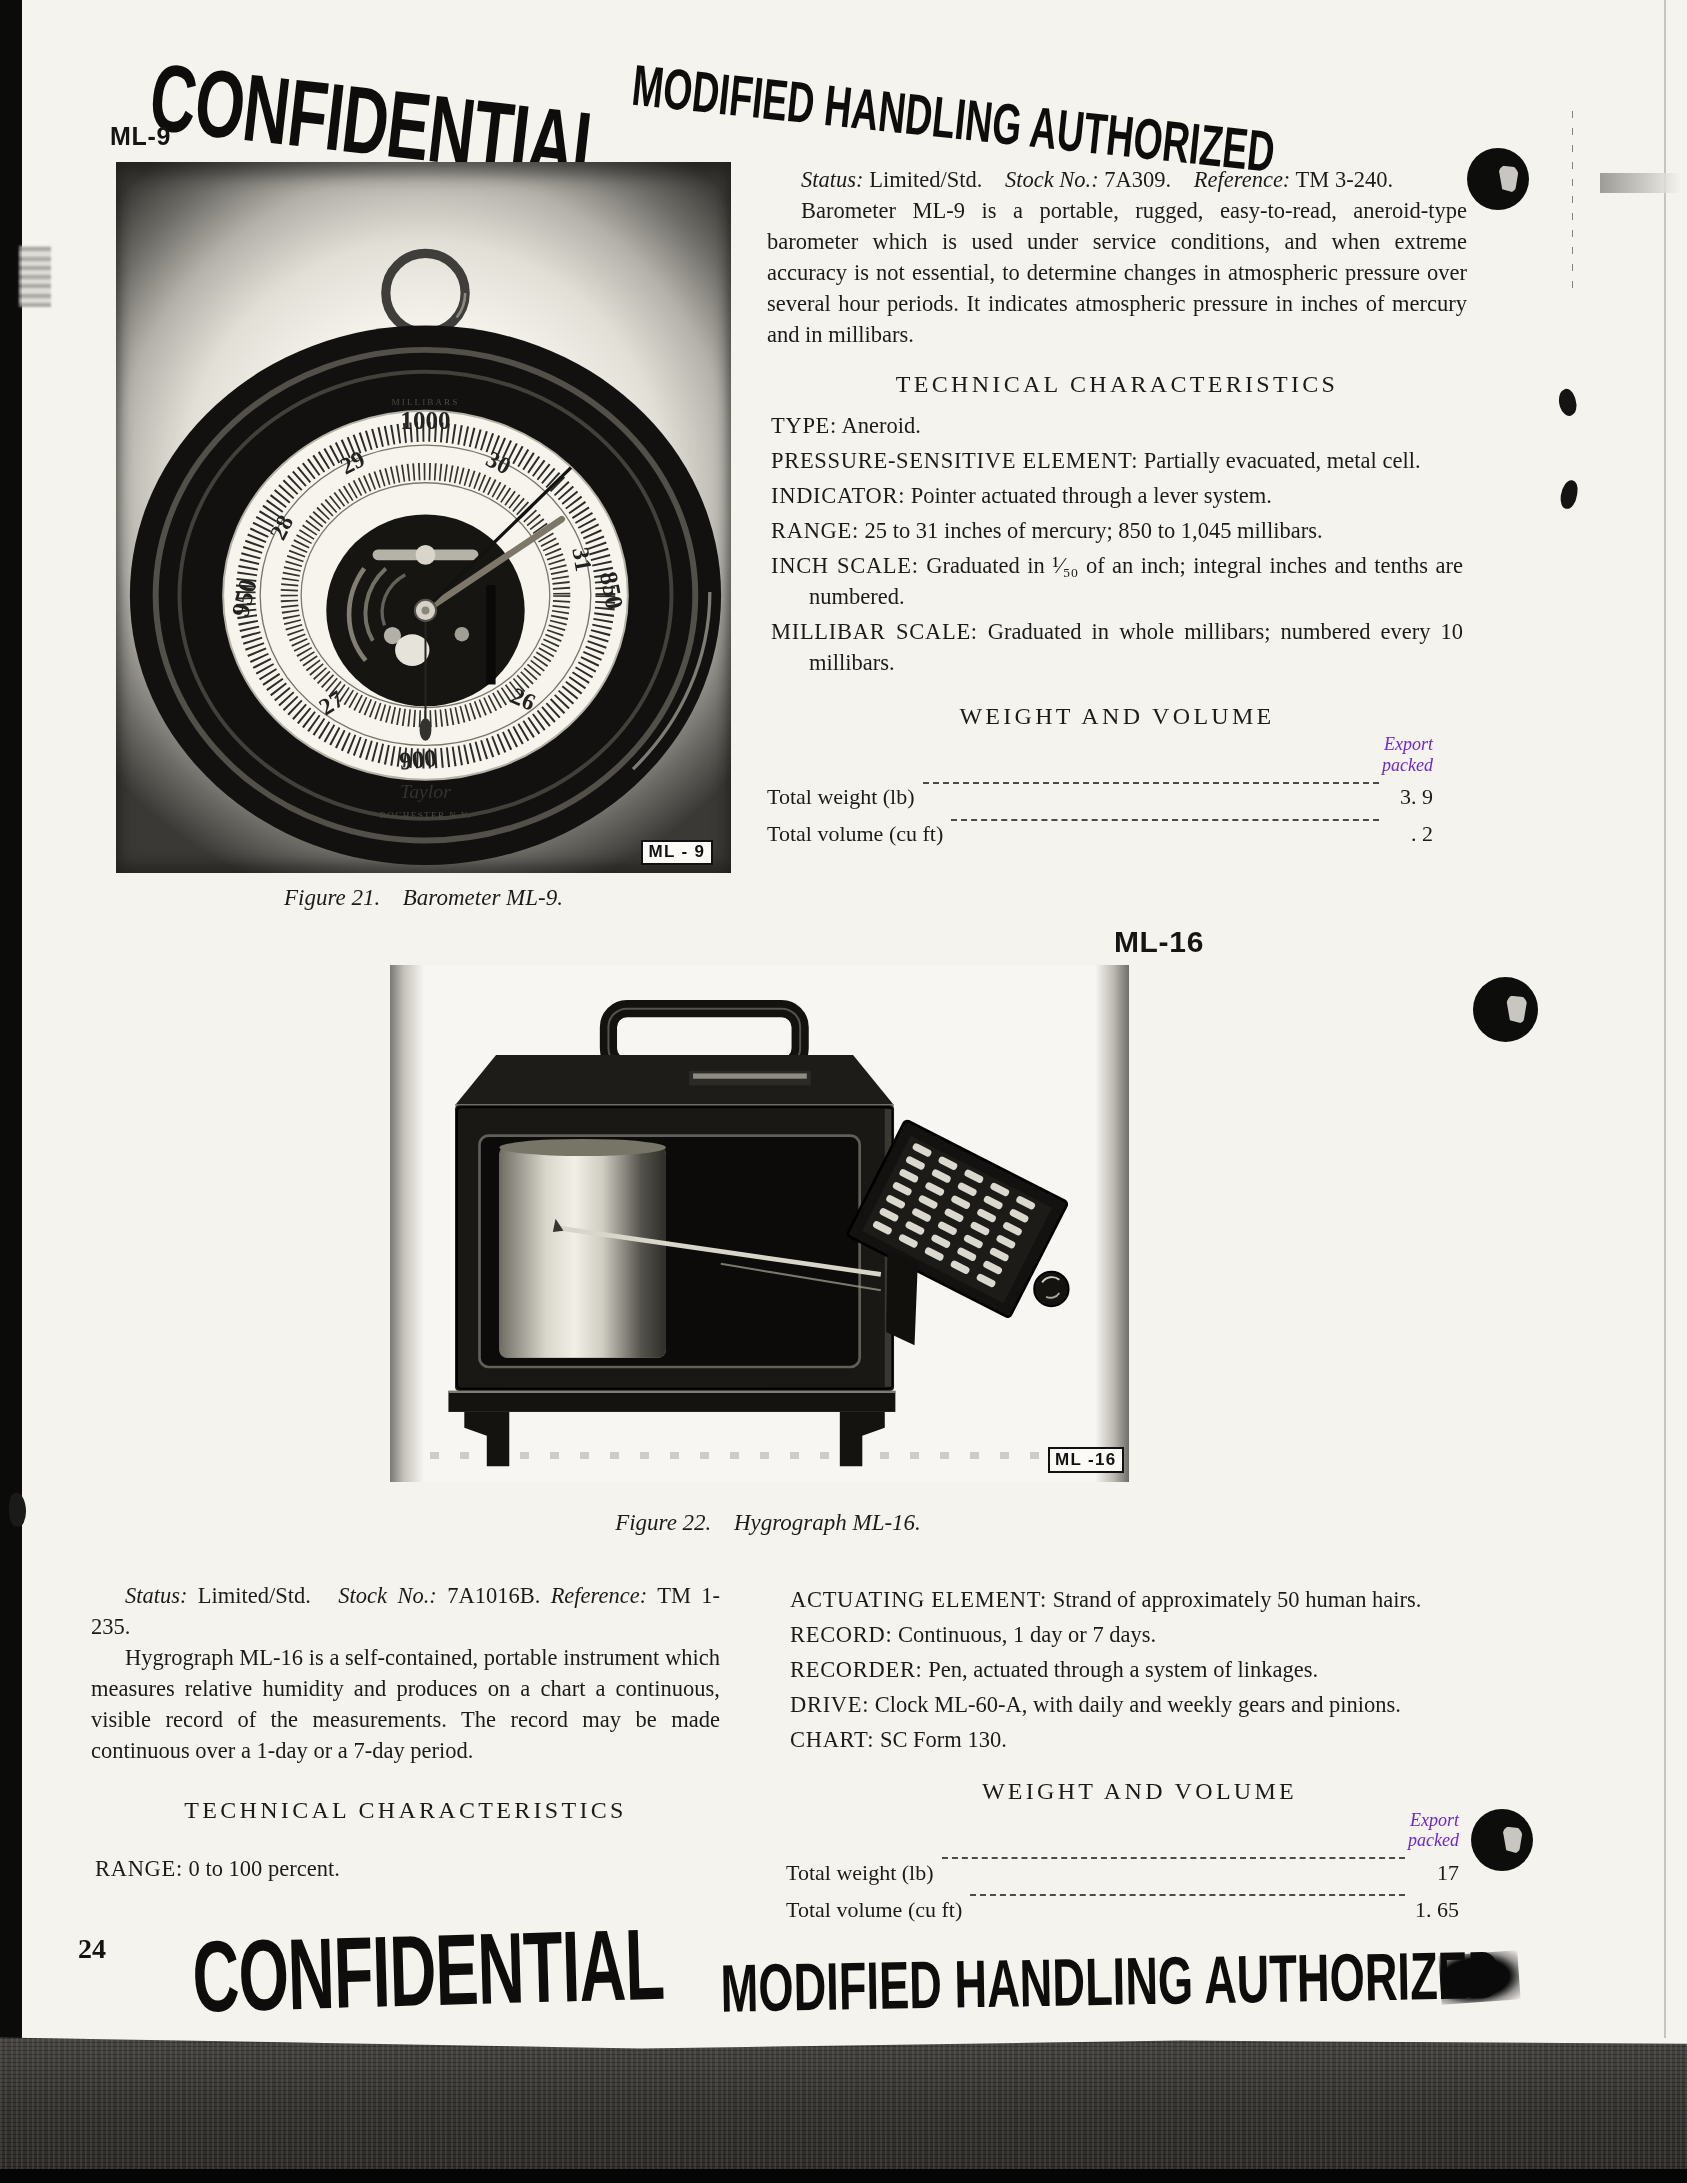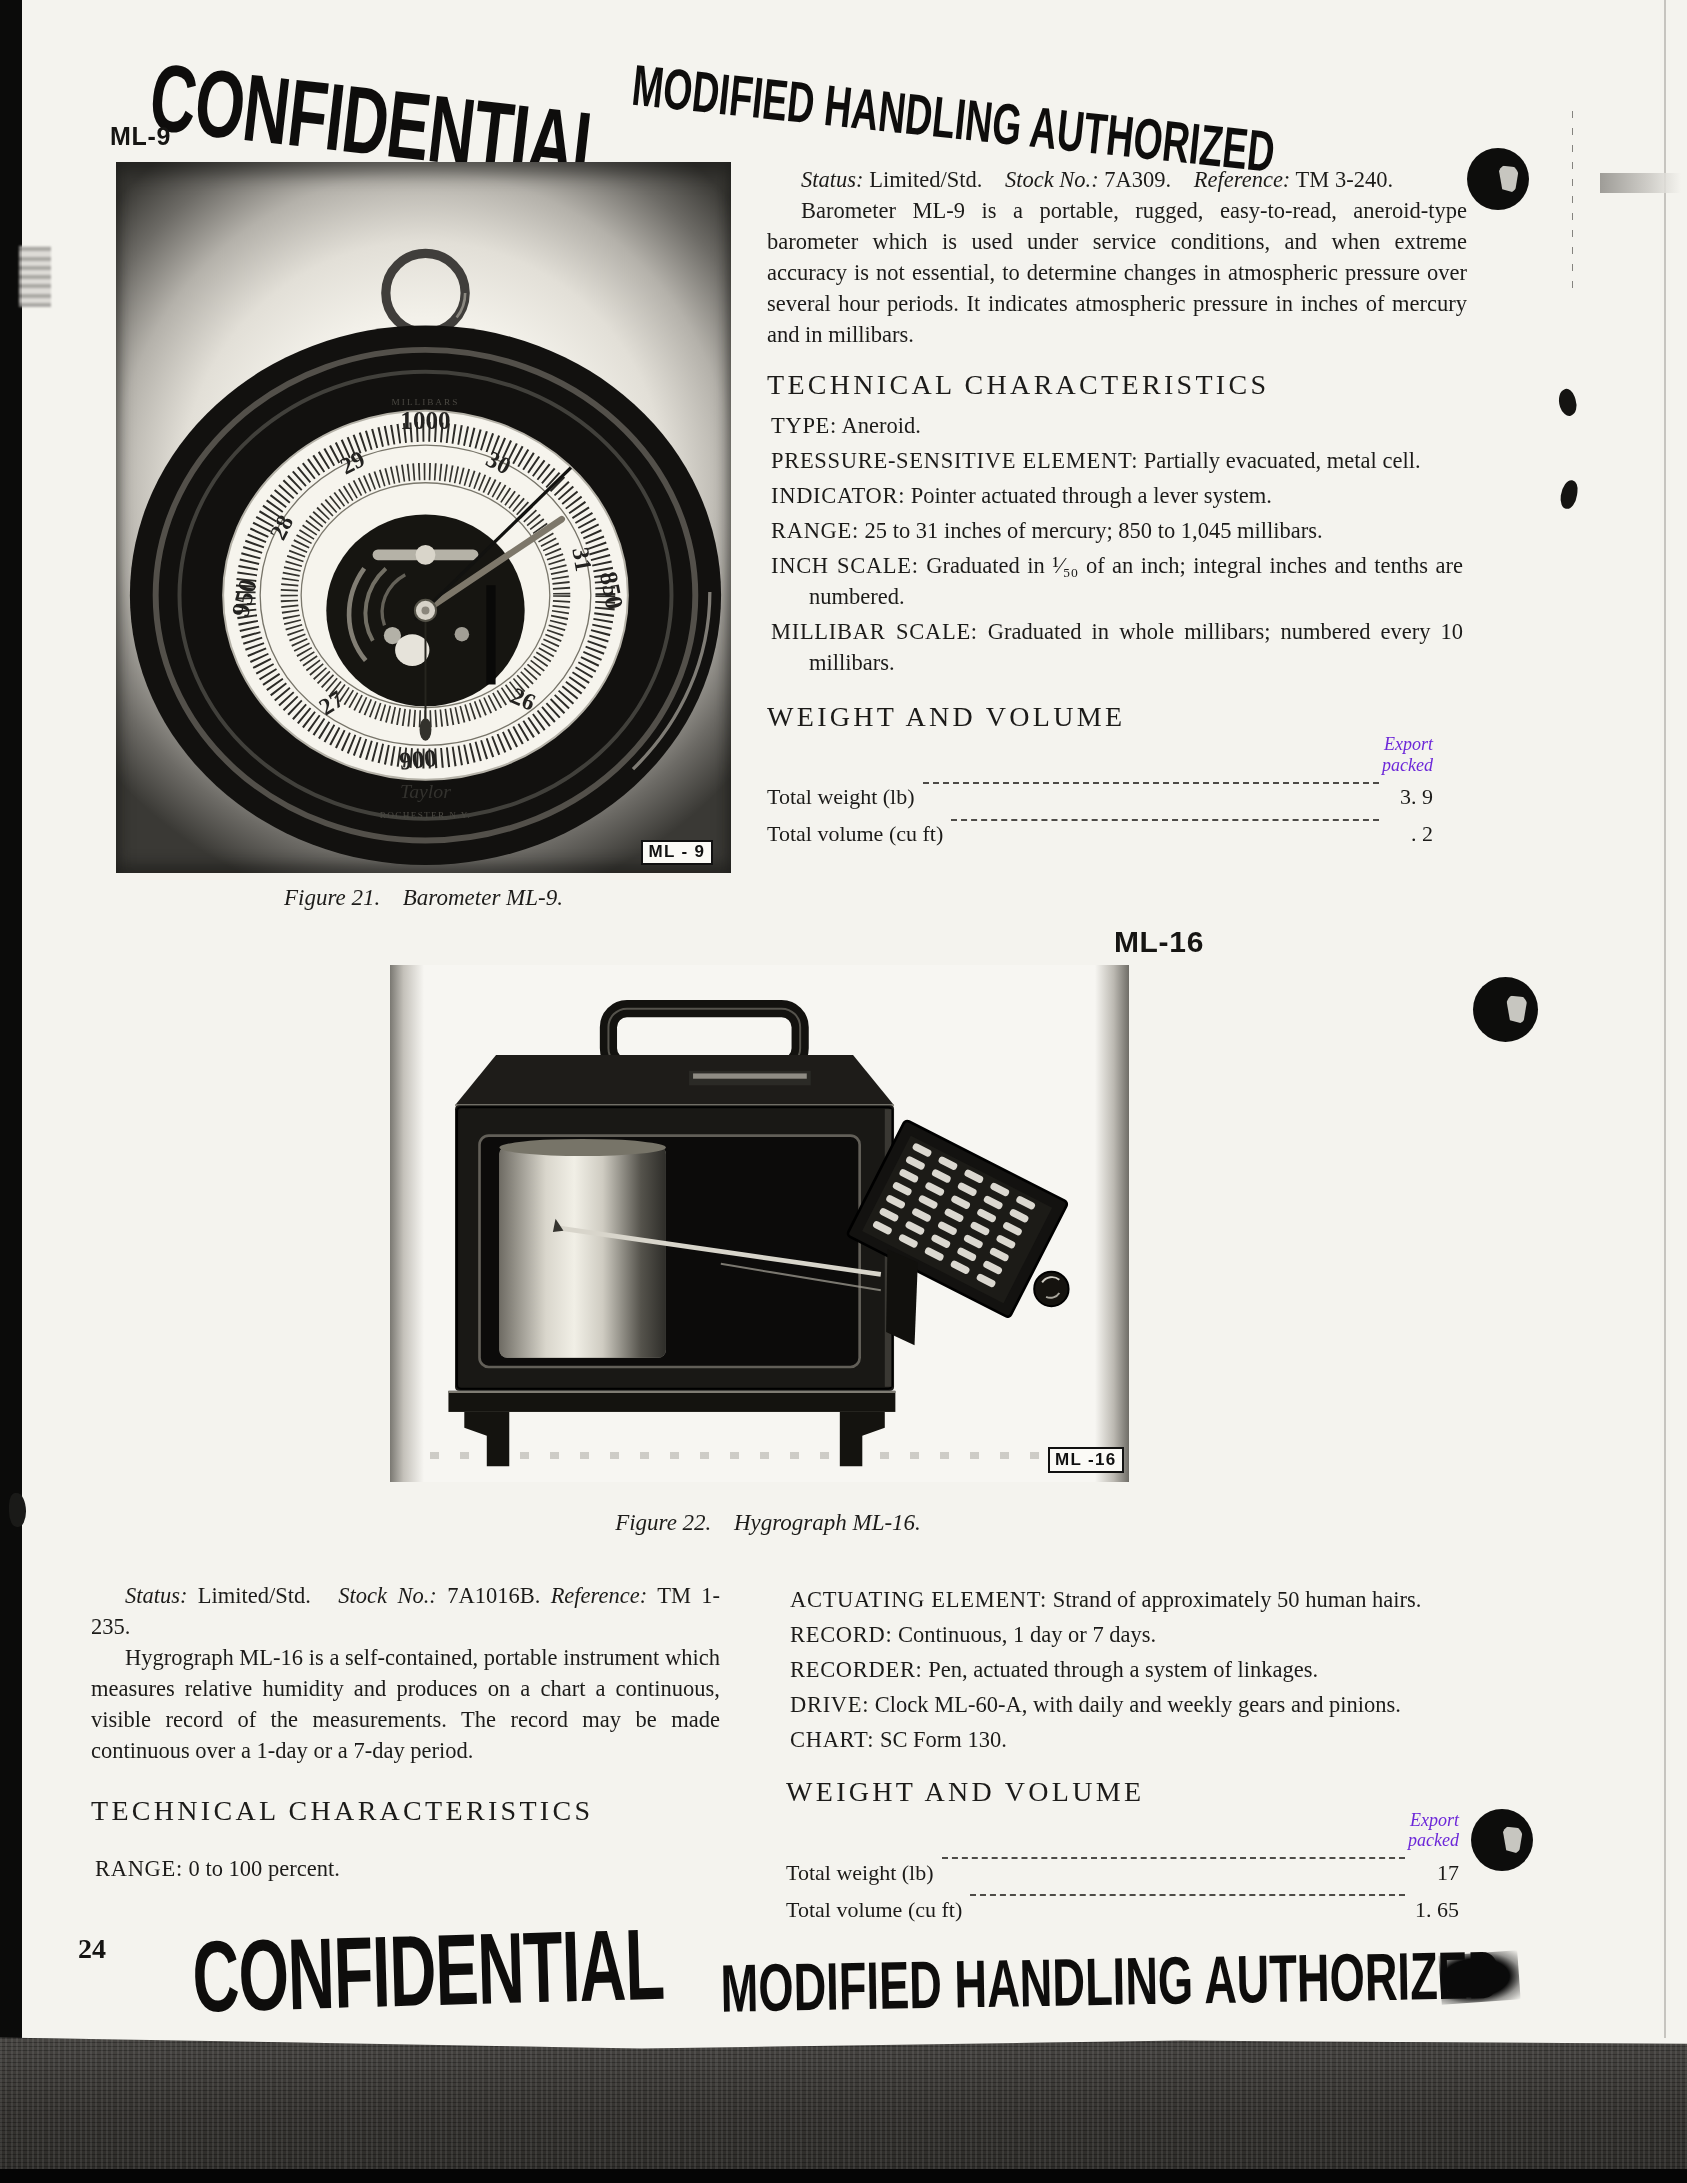--- a/index.html
+++ b/index.html
@@ -49,21 +49,21 @@
   .caption{position:absolute;text-align:center;font-style:italic;font-size:23px;color:#1d1c1a;}
   .caption .capgap{display:inline-block;width:22.5px;}
   .pagenum{position:absolute;left:78px;top:1933px;font-size:28px;font-weight:700;color:#141312;}
   
   .col{position:absolute;font-size:22.5px;line-height:31px;}
   .just{text-align:justify;}
   .indent1{text-indent:34px;margin:0;}
   p.flow{margin:0;}
   .ital{font-style:italic;}
   .gap{display:inline-block;width:17px;}
-  .schead{font-weight:400;letter-spacing:3.3px;font-size:28px;margin:18.5px 0 10.6px 0;}
+  .schead{font-weight:400;text-align:center;letter-spacing:3.3px;font-size:24px;margin:18.5px 0 10.6px 0;}
   .spec{padding-left:38px;text-indent:-38px;margin:4px;}
   .term{letter-spacing:0.7px;}
   .export{font-style:italic;font-size:18px;line-height:20.5px;text-align:right;padding-right:34px;margin-top:2.6px;color:#6d28d9;}
   .lrow{display:flex;align-items:flex-start;padding-right:34px;margin-top:6px;font-size:22px;}
   .llabel{white-space:nowrap;}
   .lfill{flex:1;border-bottom:2px dashed #4d4b47;margin:0 8px 6px 8px;height:0.7px;}
   .lval{white-space:nowrap;min-width:46px;text-align:right;}
   
   .photo{position:absolute;}
   #baro-photo{left:116px;top:162px;width:615px;height:711px;

